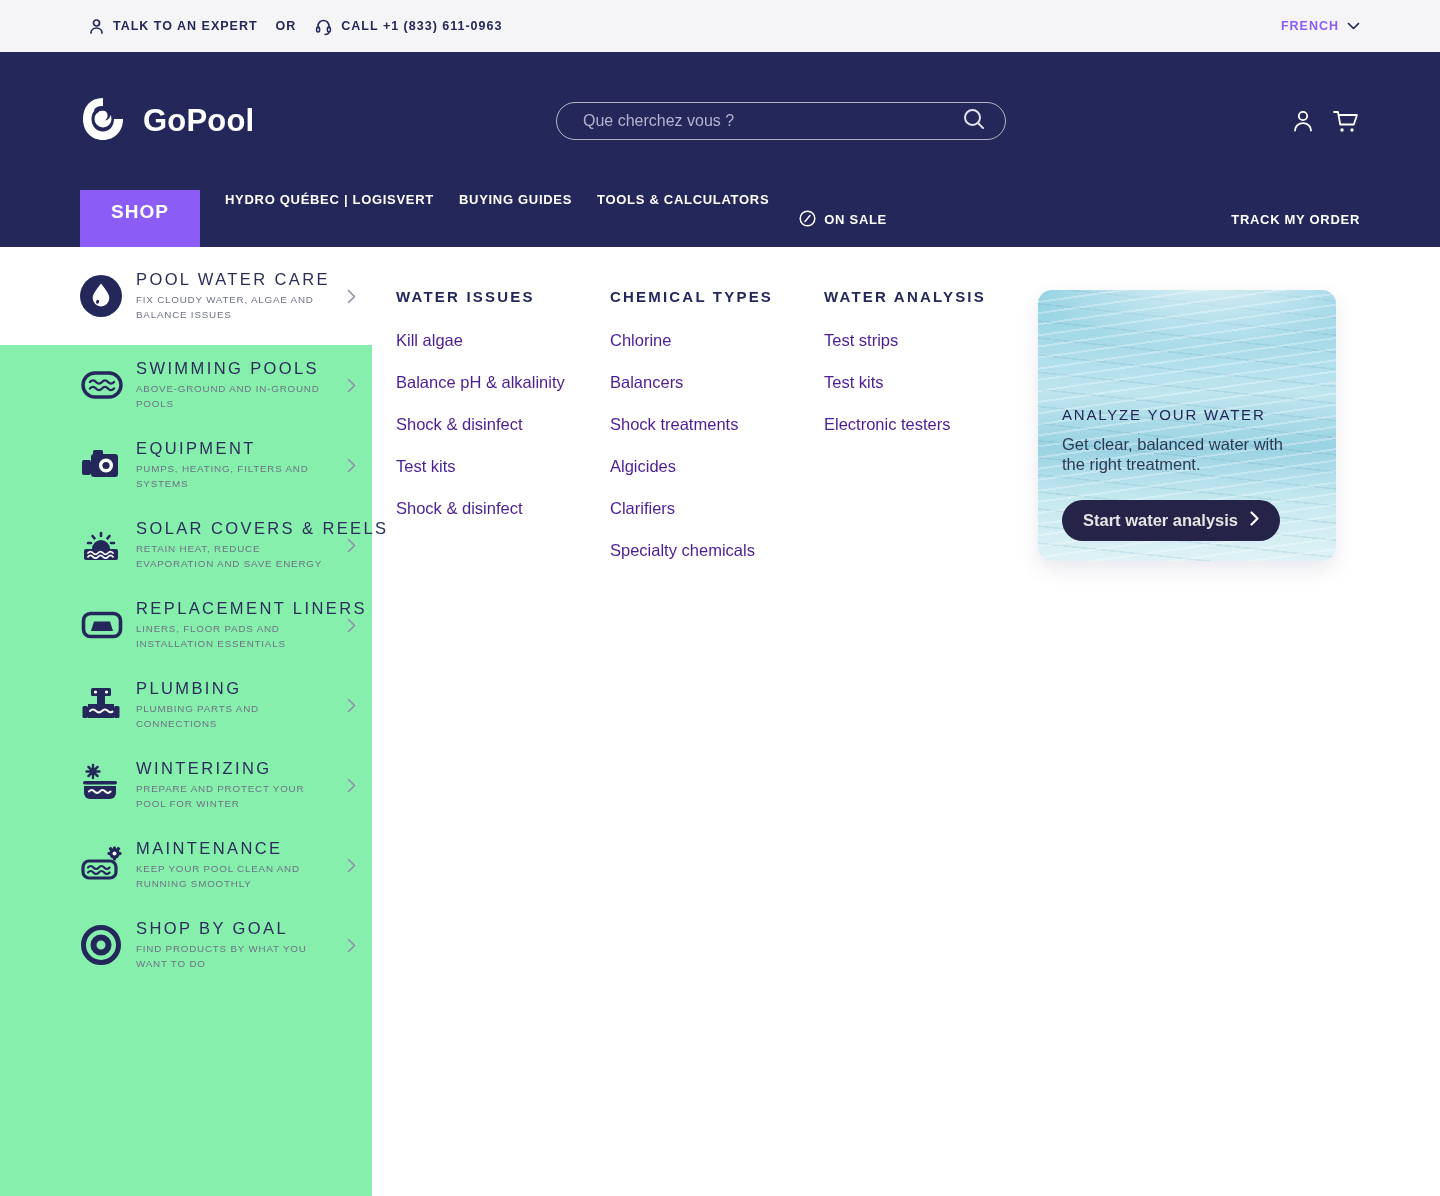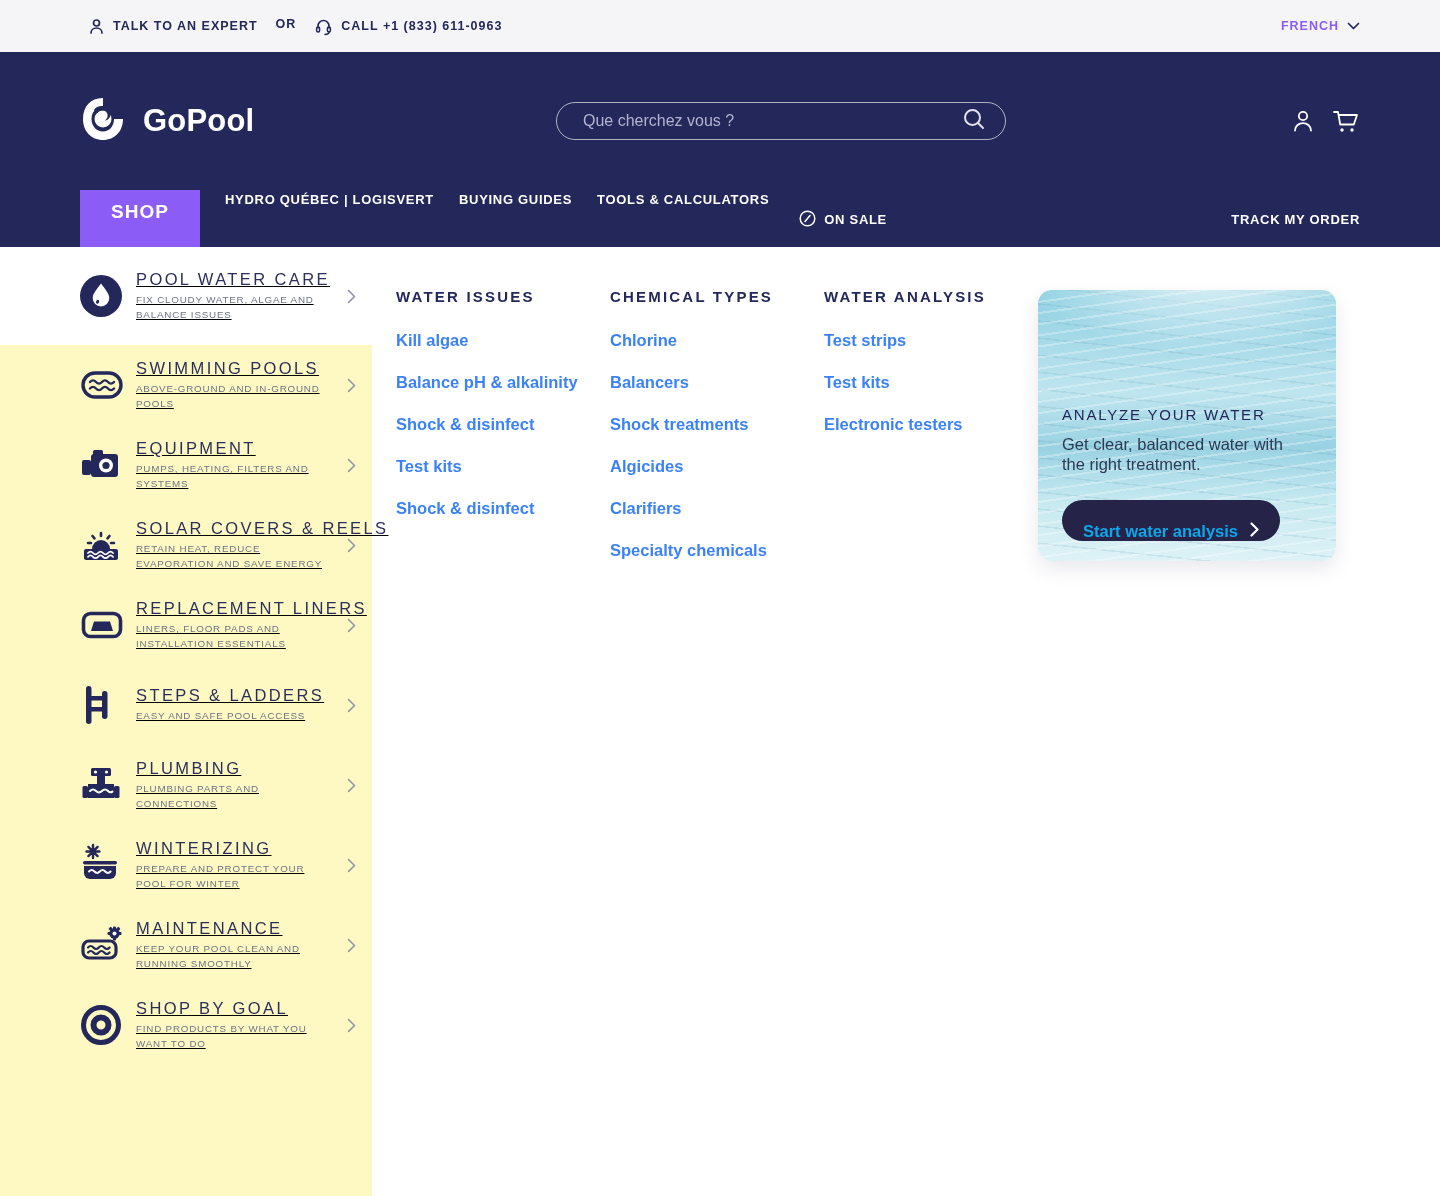--- a/index.html
+++ b/index.html
@@ -2,21 +2,21 @@
 <html><head>
 <meta charset="utf-8">
 <style>
   * { margin:0; padding:0; box-sizing:border-box; }
   html,body { background:#fff; }
   body { font-family:"Liberation Sans", sans-serif; width:1440px; }
   .page { width:1440px; height:1196px; position:relative; overflow:hidden; box-shadow: inset 0 -3px 0 #ececf1; }
 
   
   .topbar { height:52px; background:#f5f5f8; display:flex; align-items:center; padding:0 80px 0 88px; }
-  .topbar-left { display:flex; gap:10px; }
+  .topbar-left { display:flex; align-items:center; gap:10px; }
   .tb-link { display:flex; align-items:center; gap:8px; color:#232759; font-size:12.5px; font-weight:700; letter-spacing:1px; cursor:pointer; }
   .tb-or { color:#232759; font-size:12.5px; font-weight:700; letter-spacing:1px; margin:0 8px; }
   .topbar-right { margin-left:auto; display:flex; align-items:center; gap:8px; color:#8b5cf6; font-size:12.5px; font-weight:700; letter-spacing:1px; cursor:pointer; }
   .tb-icon { display:inline-flex; }
 
   
   .header { height:138px; background:#232759; position:relative; }
   .brand { position:absolute; left:80px; top:50%; transform:translateY(-50%); display:flex; align-items:center; gap:17px; cursor:pointer; }
   .brand-name { color:#fff; font-size:31px; font-weight:700; letter-spacing:0.2px; }
   .search { position:absolute; left:556px; top:50%; transform:translateY(-50%); width:450px; height:38px; border:1.5px solid rgba(255,255,255,0.65); border-radius:20px; display:flex; align-items:center; padding:0 18px 0 26px; }
@@ -28,46 +28,46 @@
   
   .navrow { height:57px; background:#232759; display:flex; align-items:flex-end; padding:0 80px; }
   .shop-btn { width:120px; height:70px; background:#8b5cf6; border:none; border-radius:10px 10px 0 0; color:#fff; font-family:"Liberation Sans",sans-serif; font-size:19px; font-weight:700; letter-spacing:1px; cursor:pointer; }
   .nav-links { display:flex; height:55px; margin-left:25px; gap:25px; }
   .nav-link { color:#fff; font-size:13px; font-weight:700; letter-spacing:0.7px; cursor:pointer; white-space:nowrap; }
   .nav-sale { display:flex; align-items:center; gap:8px; color:#fff; font-size:13px; font-weight:700; letter-spacing:0.7px; cursor:pointer; margin-left:5px; }
   .nav-track { margin-left:auto; display:flex; align-items:center; height:55px; color:#fff; font-size:13px; font-weight:700; letter-spacing:0.7px; cursor:pointer; }
 
   
   .mega { display:flex; min-height:949px; background:#fff; }
-  .side { width:372px; background:#fef9c3; flex-shrink:0;text-decoration:underline; }
+  .side { width:372px; background:#86efac; flex-shrink:0; }
   .side-item { height:80px; display:flex; align-items:center; padding:0 16px 0 80px; cursor:pointer; }
   .side-item.active { height:98px; background:#fff; }
   .side-ic { width:44px; flex-shrink:0; display:flex; align-items:center; justify-content:flex-start; }
   .side-txt { flex:1; min-width:0; padding-left:12px; }
   .side-title { color:#2b2e5b; font-size:16.5px; font-weight:500; letter-spacing:2.4px; white-space:nowrap; margin-bottom:4px; }
   .side-sub { color:#6f7287; font-size:9.8px; font-weight:400; letter-spacing:0.8px; line-height:1.45; text-transform:uppercase; max-width:196px; }
   .side-chev { flex-shrink:0; margin-left:4px; display:flex; }
 
   .content { flex:1; padding:41px 0 0 24px; display:flex; align-items:flex-start; }
   .col { width:214px; flex-shrink:0; }
   .col-header { color:#232759; font-size:15px; font-weight:700; letter-spacing:2.2px; margin-bottom:26px; }
-  .col-link { color:#3b82f6; font-size:16.5px; margin-bottom:23px; cursor:pointer;font-weight:bold; }
+  .col-link { color:#4c1d95; font-size:16.5px; margin-bottom:23px; cursor:pointer; }
 
   
   .promo { width:298px; height:271px; border-radius:14px; margin-top:2px; flex-shrink:0;
     background:
       radial-gradient(120% 55% at 58% -8%, rgba(255,255,255,0.8), rgba(255,255,255,0) 55%),
       repeating-linear-gradient(172deg, rgba(255,255,255,0.3) 0 2px, rgba(255,255,255,0) 2px 11px),
       repeating-linear-gradient(6deg, rgba(36,110,140,0.10) 0 1.5px, rgba(36,110,140,0) 1.5px 17px),
       linear-gradient(180deg, #8fd0e2 0%, #abdcea 22%, #bfe5ee 38%, #99d2e3 58%, #c6e9f0 78%, #def2f6 100%);
     box-shadow:0 8px 20px rgba(35,39,89,0.10);
     display:flex; flex-direction:column; justify-content:flex-end; padding:0 24px 20px 24px; }
   .promo-heading { color:#232759; font-size:15px; font-weight:400; letter-spacing:1.8px; margin-bottom:12px; }
   .promo-body { color:#2c3a55; font-size:16.5px; line-height:1.2; margin-bottom:25px; max-width:240px; }
-  .promo-btn { height:41px; align-self:flex-start; display:flex; align-items:flex-end; gap:12px; background:#252347; color:#0ea5e9; border:none; border-radius:21px; padding:0 21px; font-family:"Liberation Sans",sans-serif; font-size:16.5px; font-weight:700; cursor:pointer; }
+  .promo-btn { height:41px; align-self:flex-start; display:flex; align-items:center; gap:12px; background:#252347; color:#e5e5e5; border:none; border-radius:21px; padding:0 21px; font-family:"Liberation Sans",sans-serif; font-size:16.5px; font-weight:700; cursor:pointer; }
 </style>
 </head>
 <body>
 
 <div class="page">
 
   <div class="topbar">
     <div class="topbar-left">
       <span class="tb-link">
         <span class="tb-icon">
@@ -253,39 +253,20 @@
           <div class="side-title">REPLACEMENT LINERS</div>
           <div class="side-sub">LINERS, FLOOR PADS AND INSTALLATION ESSENTIALS</div>
         </span>
         <span class="side-chev">
           <svg width="9" height="15" viewBox="0 0 9 15" fill="none">
               <path d="M1.5 1.5 7.5 7.5 1.5 13.5" stroke="#8f92a8" stroke-width="1.6" stroke-linecap="round" stroke-linejoin="round"></path>
             </svg>
         </span>
       </div>
 
-      <div class="side-item">
-        <span class="side-ic">
-          <svg width="34" height="44" viewBox="0 0 34 44" fill="none">
-              <rect x="6" y="3" width="5.5" height="38" rx="2.7" fill="#232759"></rect>
-              <rect x="22" y="8" width="5.5" height="28" rx="2.7" fill="#232759"></rect>
-              <rect x="9" y="13" width="16" height="4.6" rx="2.3" fill="#232759"></rect>
-              <rect x="9" y="24" width="16" height="4.6" rx="2.3" fill="#232759"></rect>
-            </svg>
-        </span>
-        <span class="side-txt">
-          <div class="side-title">STEPS &amp; LADDERS</div>
-          <div class="side-sub">EASY AND SAFE POOL ACCESS</div>
-        </span>
-        <span class="side-chev">
-          <svg width="9" height="15" viewBox="0 0 9 15" fill="none">
-              <path d="M1.5 1.5 7.5 7.5 1.5 13.5" stroke="#8f92a8" stroke-width="1.6" stroke-linecap="round" stroke-linejoin="round"></path>
-            </svg>
-        </span>
-      </div>
 
       <div class="side-item">
         <span class="side-ic">
           <svg width="42" height="42" viewBox="0 0 42 42" fill="none">
               <rect x="11" y="4" width="20" height="8" rx="1.5" fill="#232759"></rect>
               <circle cx="15.5" cy="8" r="1.6" fill="#fff"></circle>
               <circle cx="26.5" cy="8" r="1.6" fill="#fff"></circle>
               <rect x="17" y="12" width="8" height="8" fill="#232759"></rect>
               <path d="M8 20h26v14H8z" fill="#232759"></path>
               <rect x="2.5" y="22" width="5.5" height="12" rx="1.5" fill="#232759"></rect>

